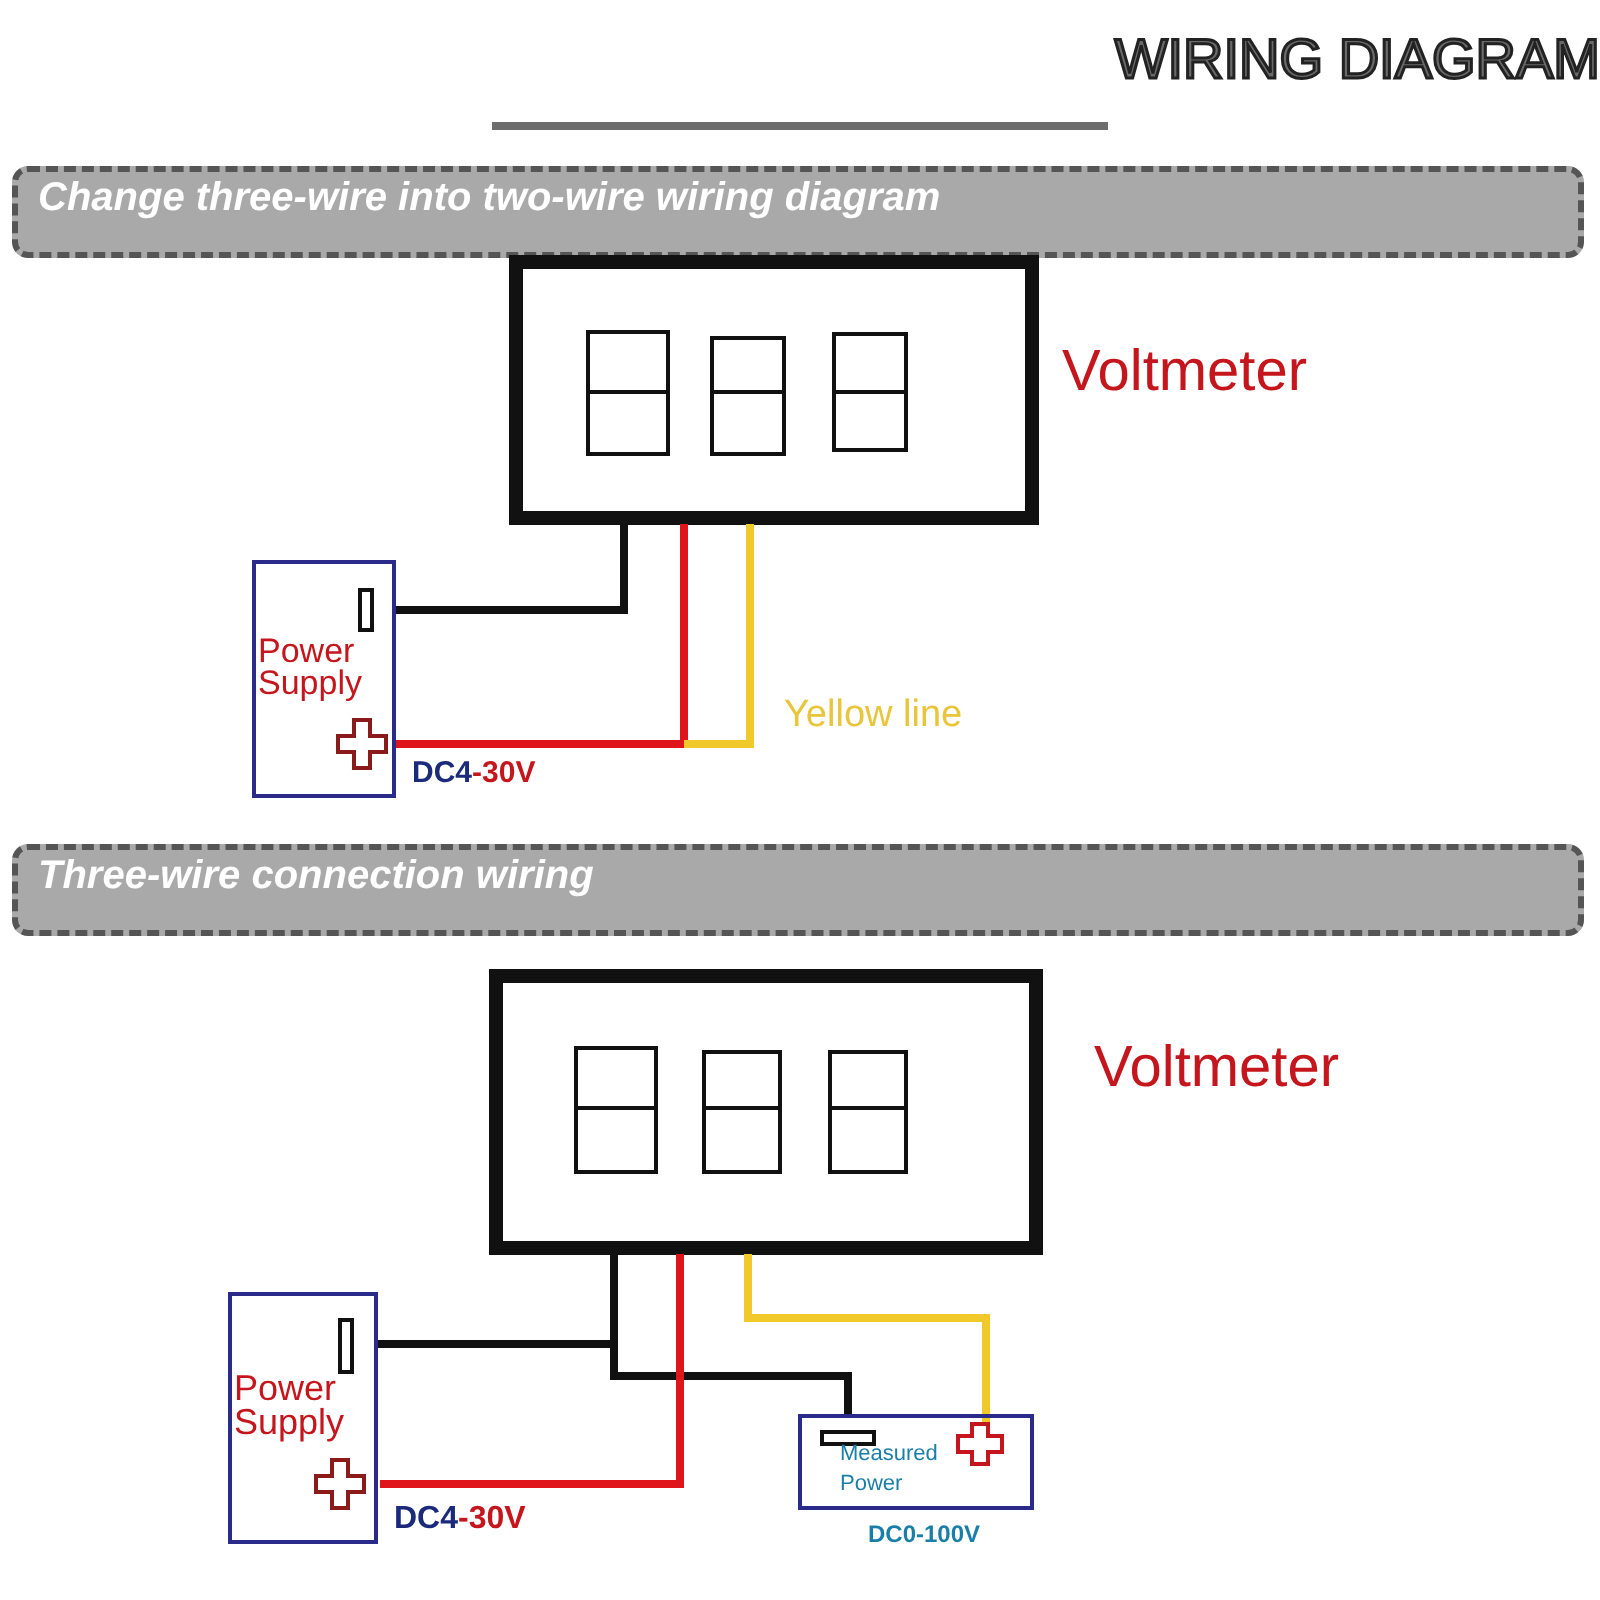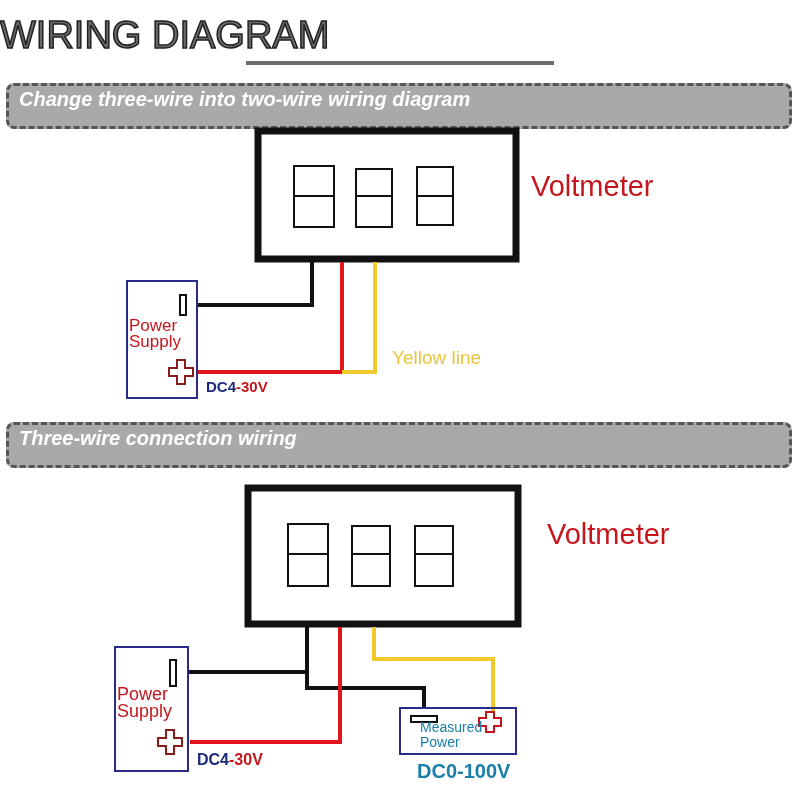--- a/index.html
+++ b/index.html
@@ -1,17 +1,17 @@
 <!DOCTYPE html>
 <html><head>
 <meta charset="utf-8">
 <style>
   html, body { margin:0; padding:0; background:#ffffff; }
   body { width:800px; height:800px; position:relative; overflow:hidden; font-family:"Liberation Sans", sans-serif; }
-  .title { position:absolute; left:0; top:14px; width:800px; text-align:left; font-size:38px; color:#6a6a6a;
+  .title { position:absolute; left:0; top:14px; width:800px; text-align:right; font-size:28px; color:#6a6a6a;
            -webkit-text-stroke:1.5px #222; letter-spacing:0px; font-family:"Liberation Sans", sans-serif; }
   .title-underline { position:absolute; left:246px; top:61px; width:308px; height:4px; background:#6d6d6d; }
   .banner { position:absolute; left:6px; width:786px; height:46px; background:#a9a9a9; border:3px dashed #555;
             border-radius:8px; box-sizing:border-box;text-align:center; }
   .banner span { position:absolute; left:10px; top:2px; color:#fff; font-style:italic; font-weight:bold; font-size:20px;
                  font-family:"Liberation Sans", sans-serif; }
   svg { position:absolute; left:0; top:0; }
   .lbl { position:absolute; font-family:"Liberation Sans", sans-serif; }
 </style>
 </head>
@@ -82,17 +82,17 @@
 <div class="lbl" style="left:392px;top:347px;font-size:19px;font-weight:normal;color:#e8c53a;">Yellow line</div>
 
 <div class="lbl" style="left:547px;top:518px;font-size:29px;color:#c4161c;">Voltmeter</div>
 <div class="lbl" style="left:117px;top:686px;font-size:18px;line-height:17px;color:#c4161c;">
   <div>Power</div>
   <div>Supply</div>
 </div>
 <div class="lbl" style="left:197px;top:751px;font-size:16px;font-weight:bold;">
   <span style="color:#1b2a7a;">DC4</span><span style="color:#c4161c;">-30V</span>
 </div>
-<div class="lbl" style="left:420px;top:720px;font-size:14px;line-height:15px;color:#1a7fa8;">
+<div class="lbl" style="left:420px;top:720px;font-size:11px;line-height:15px;color:#1a7fa8;">
   <div>Measured</div>
   <div>Power</div>
 </div>
-<div class="lbl" style="left:417px;top:760px;font-size:20px;font-weight:bold;color:#1a7fa8;">DC0-100V</div>
+<div class="lbl" style="left:434px;top:760px;font-size:12px;font-weight:bold;color:#1a7fa8;">DC0-100V</div>
 
 </body></html>

